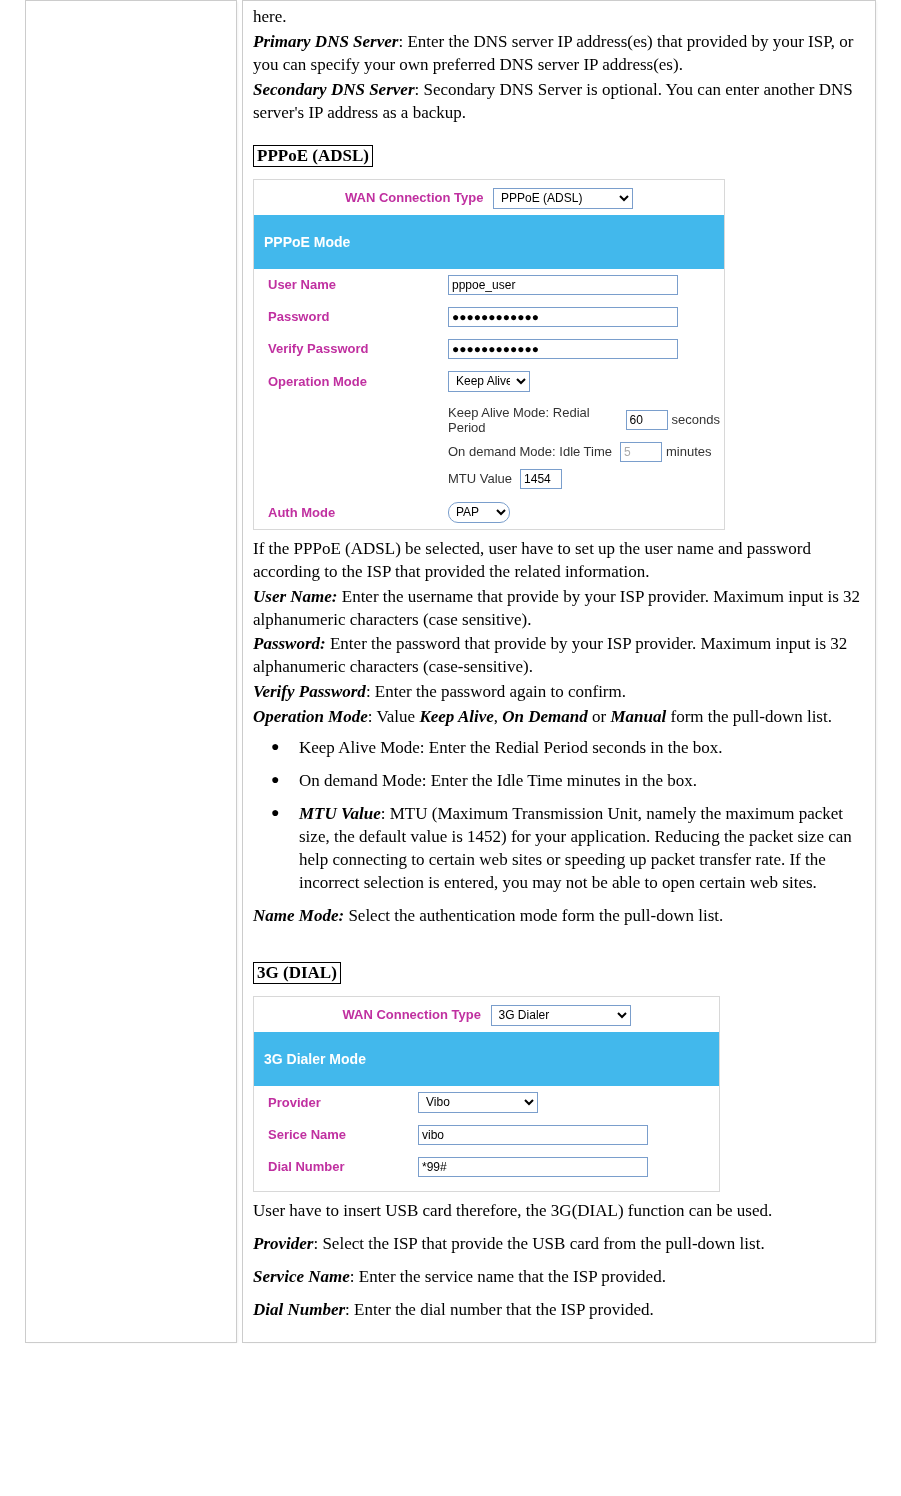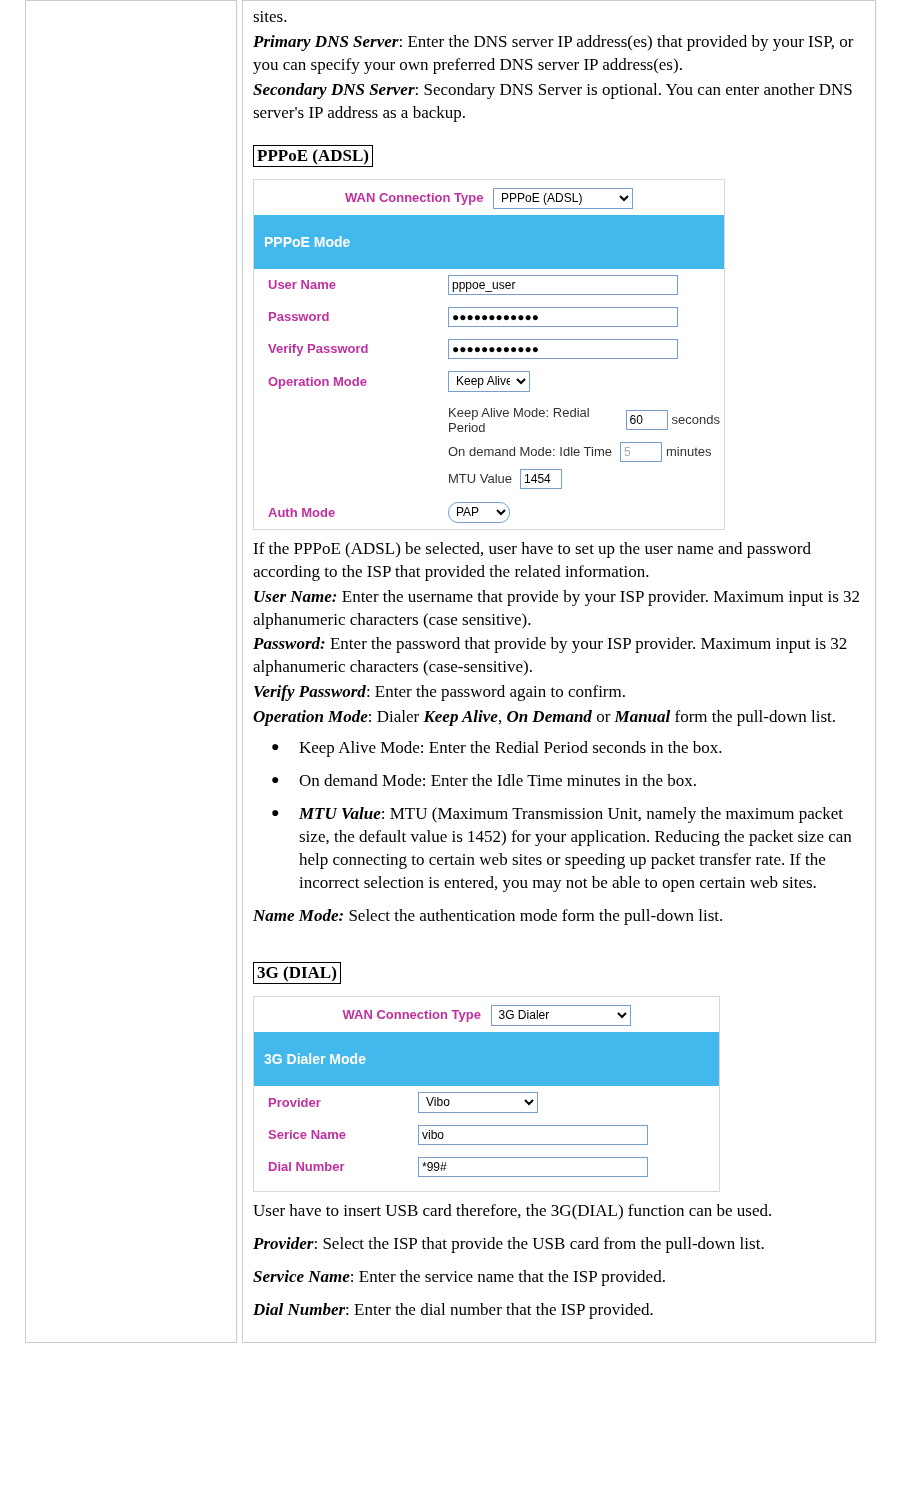--- a/index.html
+++ b/index.html
@@ -116,21 +116,21 @@
 <body>
 
 <div class="page">
   <table class="layout">
     <tbody>
         <tr>
       <td class="left-col">&nbsp;</td>
       <td class="gap"></td>
       <td class="right-col">
 
-        <p>sites.</p>
+        <p>here.</p>
         <p><span class="bold">Primary DNS Server</span><span>: Enter the DNS server IP address(es) that provided by your ISP, or you can specify your own preferred DNS server IP address(es).</span></p>
         <p><span class="bold">Secondary DNS Server</span><span>: Secondary DNS Server is optional. You can enter another DNS server's IP address as a backup.</span></p>
 
         <div class="sec-tag">PPPoE (ADSL)</div>
 
         
         <div class="fig fig1">
           <div class="wan-row">
             <span class="wan-label">WAN Connection Type</span>
             <select class="cb cb-mid"><option>PPPoE (ADSL)</option></select>
@@ -180,21 +180,21 @@
             <div class="ctl">
                   <select class="cb cb-auth"><option>PAP</option></select>
                 </div>
           </div>
         </div>
 
         <p>If the PPPoE (ADSL) be selected, user have to set up the user name and password according to the ISP that provided the related information.</p>
         <p><span class="bold">User Name:</span><span> Enter the username that provide by your ISP provider. Maximum input is 32 alphanumeric characters (case sensitive).</span></p>
         <p><span class="bold">Password:</span><span> Enter the password that provide by your ISP provider. Maximum input is 32 alphanumeric characters (case-sensitive).</span></p>
         <p><span class="bold">Verify Password</span><span>: Enter the password again to confirm.</span></p>
-        <p><span class="bold">Operation Mode</span><span>: Dialer </span><span class="bold">Keep Alive</span><span>, </span><span class="bold">On Demand</span><span> or </span><span class="bold">Manual</span><span> form the pull-down list.</span></p>
+        <p><span class="bold">Operation Mode</span><span>: Value </span><span class="bold">Keep Alive</span><span>, </span><span class="bold">On Demand</span><span> or </span><span class="bold">Manual</span><span> form the pull-down list.</span></p>
 
         <ul class="bullets">
           <li>Keep Alive Mode: Enter the Redial Period  seconds in the box.</li>
           <li>On demand Mode: Enter the Idle Time minutes in the box.</li>
           <li><span class="bold">MTU Value</span><span>:  MTU (Maximum Transmission Unit, namely the maximum packet size, the default value is 1452) for your application. Reducing the packet size can help connecting to certain web sites or speeding up packet transfer rate. If the incorrect selection is entered, you may not be able to open certain web sites.</span></li>
         </ul>
 
         <p><span class="bold">Name Mode:</span><span> Select the authentication mode form the pull-down list.</span></p>
 
         <div class="spacer"></div>

